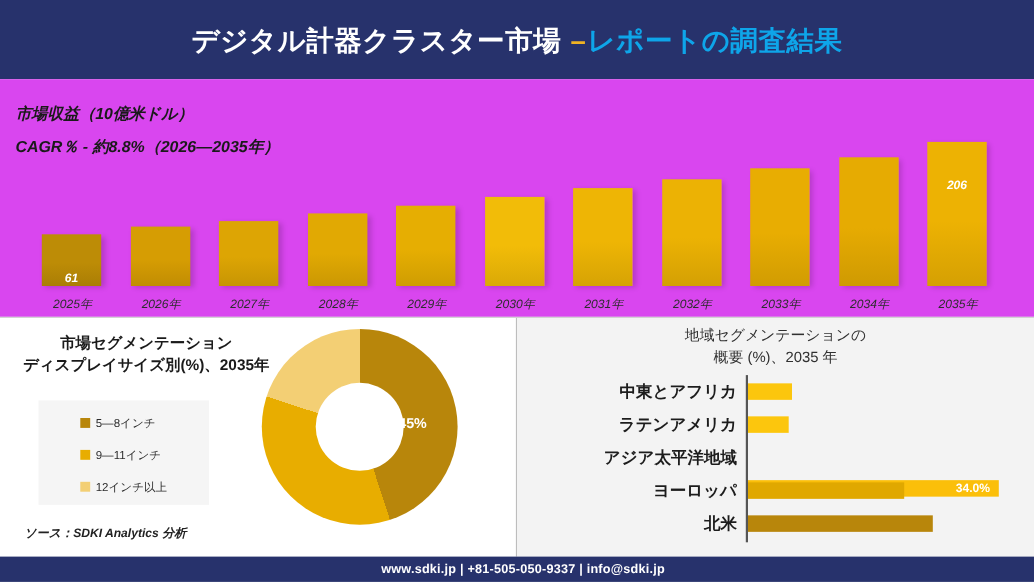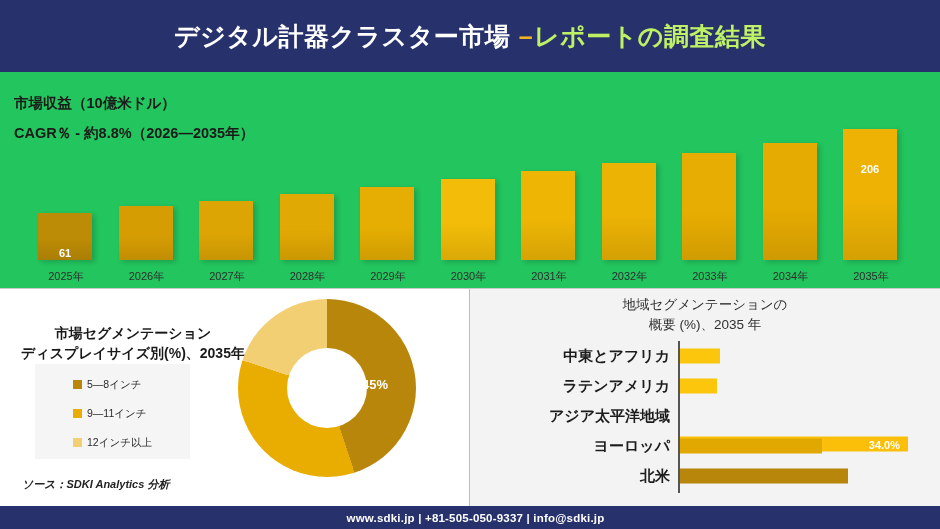--- a/index.html
+++ b/index.html
@@ -27,29 +27,30 @@
     justify-content: center;
   }
   .header-title {
     font-size: 25px;
     font-weight: bold;
     letter-spacing: 0.5px;
     white-space: nowrap;
   }
   .title-main { color: #ffffff; }
   .title-dash { color: #f0b323; padding: 0 1px; }
-  .title-accent { color: #bef264; }
+  .title-accent { color: #0ea5e9; }
 
   
   .top-panel {
     position: absolute;
     left: 0; top: 72px;
     width: 940px;
     height: 216px;
-    background: #22c55e;
+    background: #d946ef;
+    font-style: italic;
   }
   .axis-label-revenue {
     position: absolute;
     left: 14px; top: 22px;
     font-size: 14.5px;
     font-weight: bold;
     color: #1a1a1a;
     white-space: nowrap;
   }
   .axis-label-cagr {
@@ -135,21 +136,20 @@
 
   .seg-title {
     position: absolute;
     left: 8px; top: 12px;
     width: 250px;
     text-align: center;
     font-size: 14px;
     font-weight: bold;
     color: #1a1a1a;
     line-height: 1.45;
-    margin-top: 22px;
   }
   .seg-title span { display: block; white-space: nowrap; }
 
   .legend-box {
     position: absolute;
     left: 35px; top: 75px;
     width: 155px;
     height: 95px;
     background: #f5f5f5;
     padding: 6px 0 0 0;

